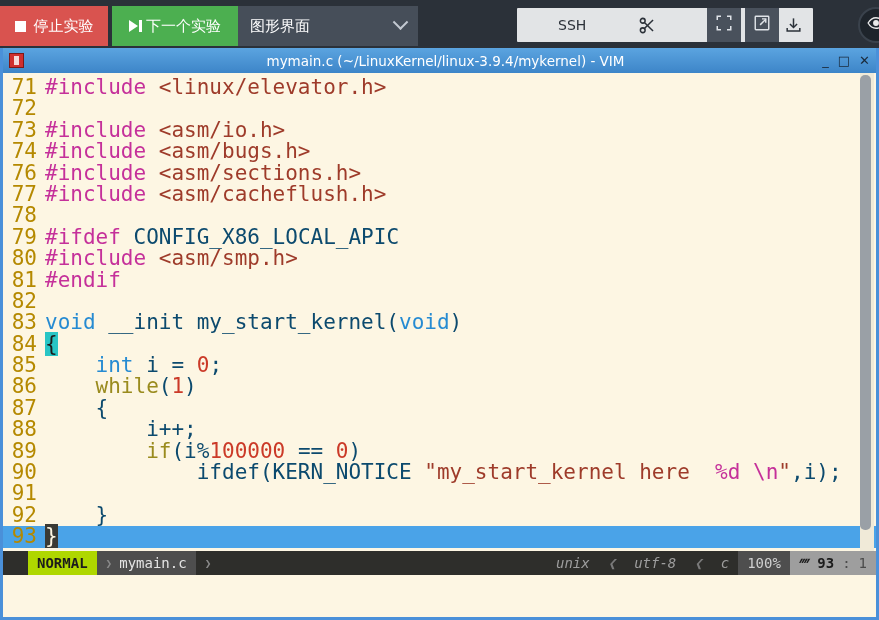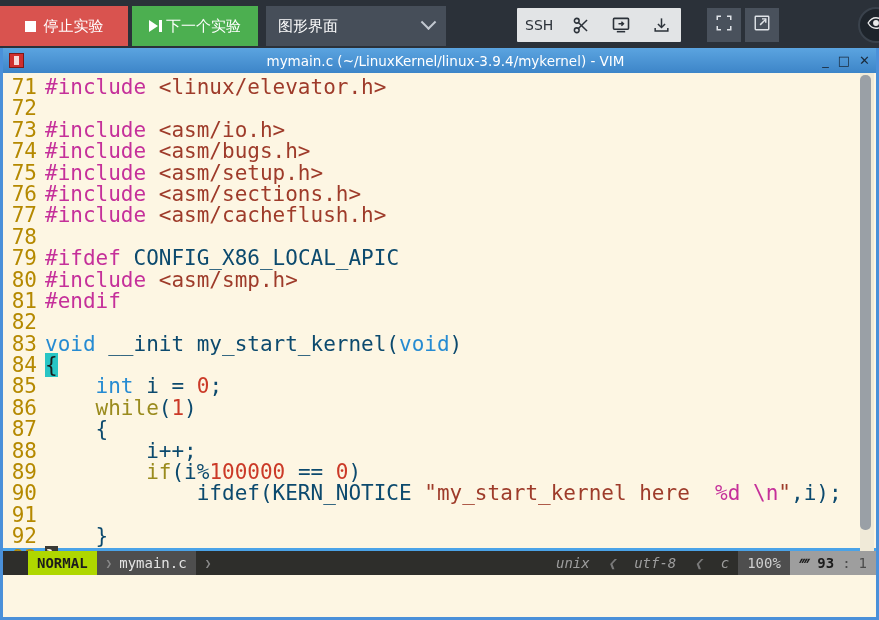--- a/index.html
+++ b/index.html
@@ -32,21 +32,21 @@
     font-size: 15px;
     color: #ffffff;
     cursor: pointer;
     user-select: none;
     border: none;
     font-family: "DejaVu Sans", sans-serif;
   }
 
   #stop-btn {
     background: #d9534f;
-    width: 128px;
+    width: 108px;
     margin-left: 0;
     height: 40px;
     margin-top: 4px;
   }
   #next-btn {
     background: #4caf50;
     width: 126px;
     margin-left: 4px;
     height: 40px;
     margin-top: 4px;
@@ -69,21 +69,20 @@
   }
   .play-icon::after {
     content: "";
     position: absolute;
     left: 1px; top: -6px;
     width: 3px; height: 12px;
     background: #ffffff;
   }
 
   #mode-select {
-    margin-left: 8px;
     margin-top: 4px;
     width: 180px;
     height: 40px;
     background: #464e59;
     display: flex;
     align-items: center;
     justify-content: space-between;
     padding: 0 12px;
     color: #ffffff;
     font-size: 15px;
@@ -111,20 +110,21 @@
     height: 34px;
     min-width: 40px;
     display: flex;
     align-items: center;
     justify-content: center;
     color: #2b3139;
     font-size: 14px;
     cursor: pointer;
     user-select: none;
     padding: 0 8px;
+    margin-left: 33px;
   }
   .tg-item svg { display: block; }
 
   .sq-btn {
     position: absolute;
     top: 8px;
     width: 34px;
     height: 34px;
     background: #49515c;
     display: flex;
@@ -376,21 +376,20 @@
       <span class="wc">✕</span>
     </span>
   </div>
 
   <div id="code-area">
     <div id="code-lines">
         <div class="cl"><span class="lnum">71</span><span class="pre">#include </span><span class="hdr">&lt;linux/elevator.h&gt;</span></div>
         <div class="cl"><span class="lnum">72</span></div>
         <div class="cl"><span class="lnum">73</span><span class="pre">#include </span><span class="hdr">&lt;asm/io.h&gt;</span></div>
         <div class="cl"><span class="lnum">74</span><span class="pre">#include </span><span class="hdr">&lt;asm/bugs.h&gt;</span></div>
-        <div class="cl"><span class="lnum">75</span><span class="pre">#include </span><span class="hdr">&lt;asm/setup.h&gt;</span></div>
         <div class="cl"><span class="lnum">76</span><span class="pre">#include </span><span class="hdr">&lt;asm/sections.h&gt;</span></div>
         <div class="cl"><span class="lnum">77</span><span class="pre">#include </span><span class="hdr">&lt;asm/cacheflush.h&gt;</span></div>
         <div class="cl"><span class="lnum">78</span></div>
         <div class="cl"><span class="lnum">79</span><span class="pre">#ifdef </span><span class="txt">CONFIG_X86_LOCAL_APIC</span></div>
         <div class="cl"><span class="lnum">80</span><span class="pre">#include </span><span class="hdr">&lt;asm/smp.h&gt;</span></div>
         <div class="cl"><span class="lnum">81</span><span class="pre">#endif</span></div>
         <div class="cl"><span class="lnum">82</span></div>
         <div class="cl"><span class="lnum">83</span><span class="kw">void</span><span class="txt"> __init my_start_kernel(</span><span class="kw">void</span><span class="txt">)</span></div>
         <div class="cl"><span class="lnum">84</span><span class="brk">{</span></div>
         <div class="cl"><span class="lnum">85</span><span class="txt">    </span><span class="kw">int</span><span class="txt"> i = </span><span class="num">0</span><span class="txt">;</span></div>

